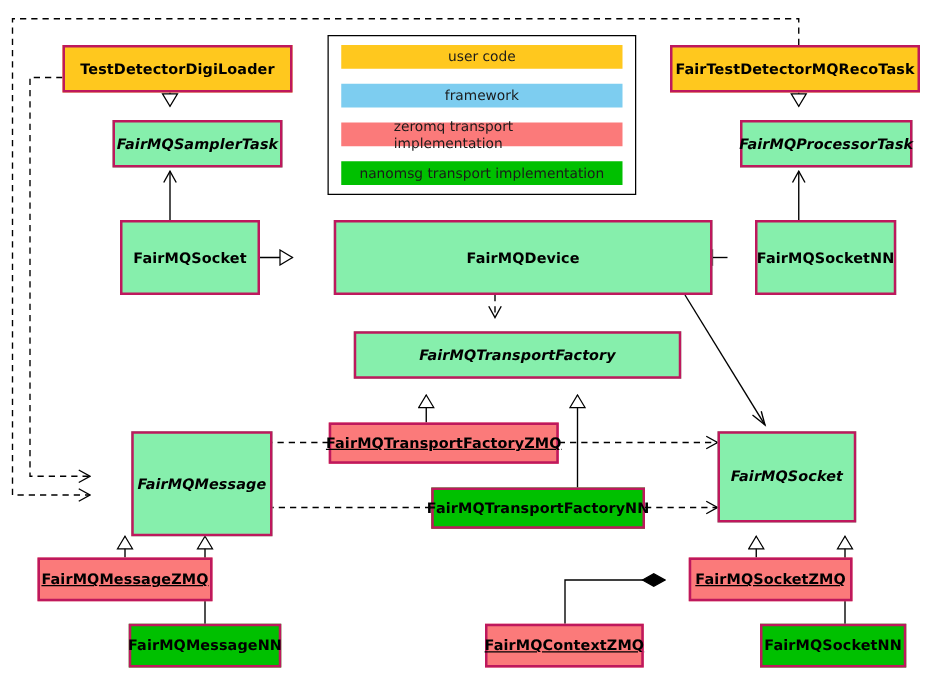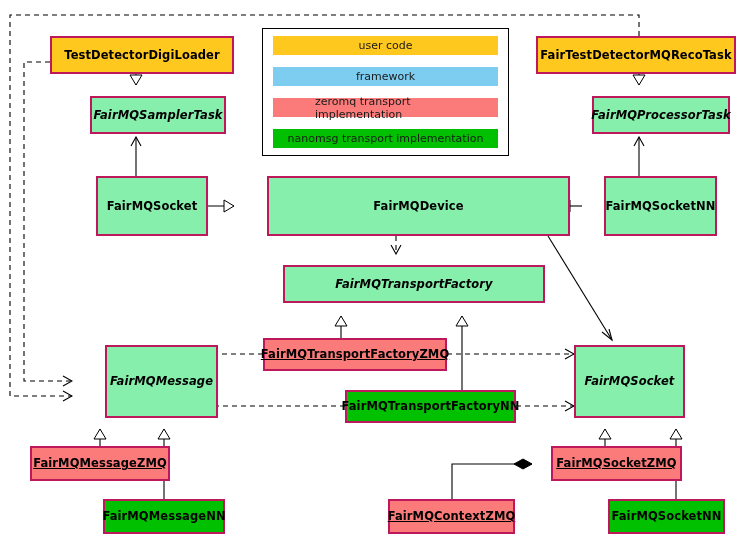--- a/index.html
+++ b/index.html
@@ -204,21 +204,21 @@
   </div>
   <div class="node framework abstract" style="left: 261px; top: 265px; width: 262px; height: 38px;">
     <span>FairMQTransportFactory</span>
   </div>
   <div class="node zmq" style="left: 263px; top: 338px; width: 184px; height: 33px;">
     <span>FairMQTransportFactoryZMQ</span>
   </div>
   <div class="node nn" style="left: 345px; top: 390px; width: 171px; height: 33px;">
     <span>FairMQTransportFactoryNN</span>
   </div>
-  <div class="node framework abstract" style="left: 83px; top: 345px; width: 113px; height: 73px;">
+  <div class="node framework abstract" style="left: 83px; top: 345px; width: 113px; height: 84px;">
     <span>FairMQMessage</span>
   </div>
   <div class="node framework abstract" style="left: 552px; top: 345px; width: 111px; height: 73px;">
     <span>FairMQSocket</span>
   </div>
   <div class="node zmq" style="left: 30px; top: 446px; width: 140px; height: 35px;">
     <span>FairMQMessageZMQ</span>
   </div>
   <div class="node nn" style="left: 103px; top: 499px; width: 122px; height: 35px;">
     <span>FairMQMessageNN</span>

